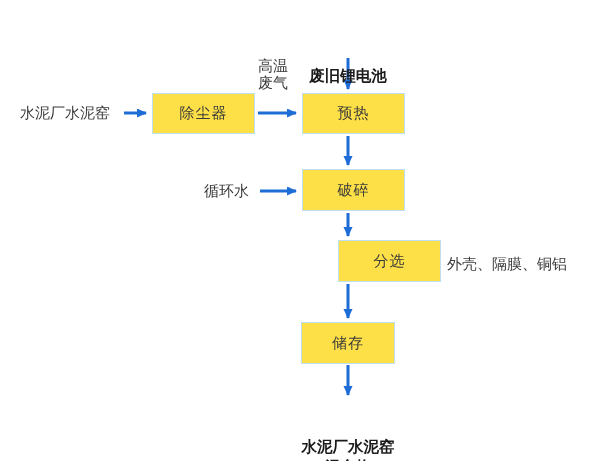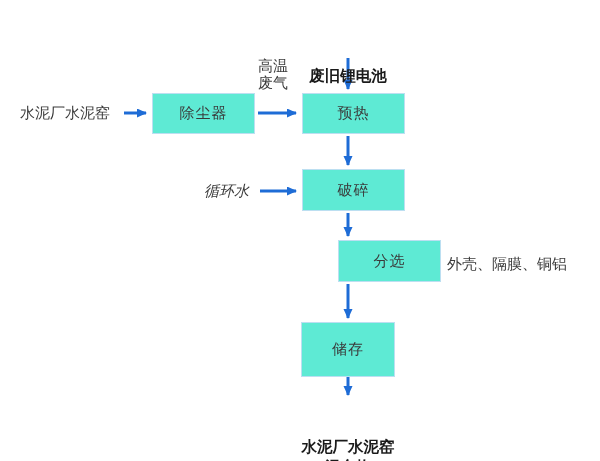--- a/index.html
+++ b/index.html
@@ -6,21 +6,21 @@
   .stage{
     position:relative;
     width:600px;height:461px;
     background:#ffffff;
     font-family:"Liberation Sans","DejaVu Sans",sans-serif;
     overflow:hidden;
   }
   .arrows{position:absolute;left:0;top:0;width:600px;height:461px;}
   .pbox{
     position:absolute;
-    background:#5eead4;
+    background:#fde047;
     border:1px solid #bcdff1;
     box-sizing:border-box;
     display:flex;align-items:center;justify-content:center;
     font-size:15px;color:#3a3a3a;
     letter-spacing:1px;
   }
   .lbl{
     position:absolute;
     font-size:15px;color:#3a3a3a;
     white-space:pre-line;
@@ -54,29 +54,29 @@
   </svg>
 
   <div class="pbox" style="left:152px;top:93px;width:103px;height:41px;">除尘器</div>
 
   <div class="pbox" style="left:302px;top:169px;width:103px;height:42px;">破碎</div>
 
   <div class="pbox" style="left:302px;top:93px;width:103px;height:41px;">预热</div>
 
   <div class="pbox" style="left:302px;top:240px;width:103px;height:42px;margin-left:36px;">分选</div>
 
-  <div class="pbox" style="left:301px;top:322px;width:94px;height:55px;">储存</div>
+  <div class="pbox" style="left:301px;top:322px;width:94px;height:42px;">储存</div>
 
   <div class="lbl bold center" style="left:288px;top:31px;width:120px;">废旧锂电池</div>
 
   <div class="lbl" style="left:258px;top:57px;">高温
 废气</div>
 
   <div class="lbl" style="left:20px;top:104px;">水泥厂水泥窑</div>
 
-  <div class="lbl" style="left:204px;top:182px;font-style:italic;">循环水</div>
+  <div class="lbl" style="left:204px;top:182px;">循环水</div>
 
   <div class="lbl" style="left:447px;top:255px;">外壳、隔膜、铜铝</div>
 
   <div class="lbl bold center" style="left:283px;top:401px;width:130px;line-height:20px;">水泥厂水泥窑
 混合物</div>
 
 </div>
 
 </body></html>

